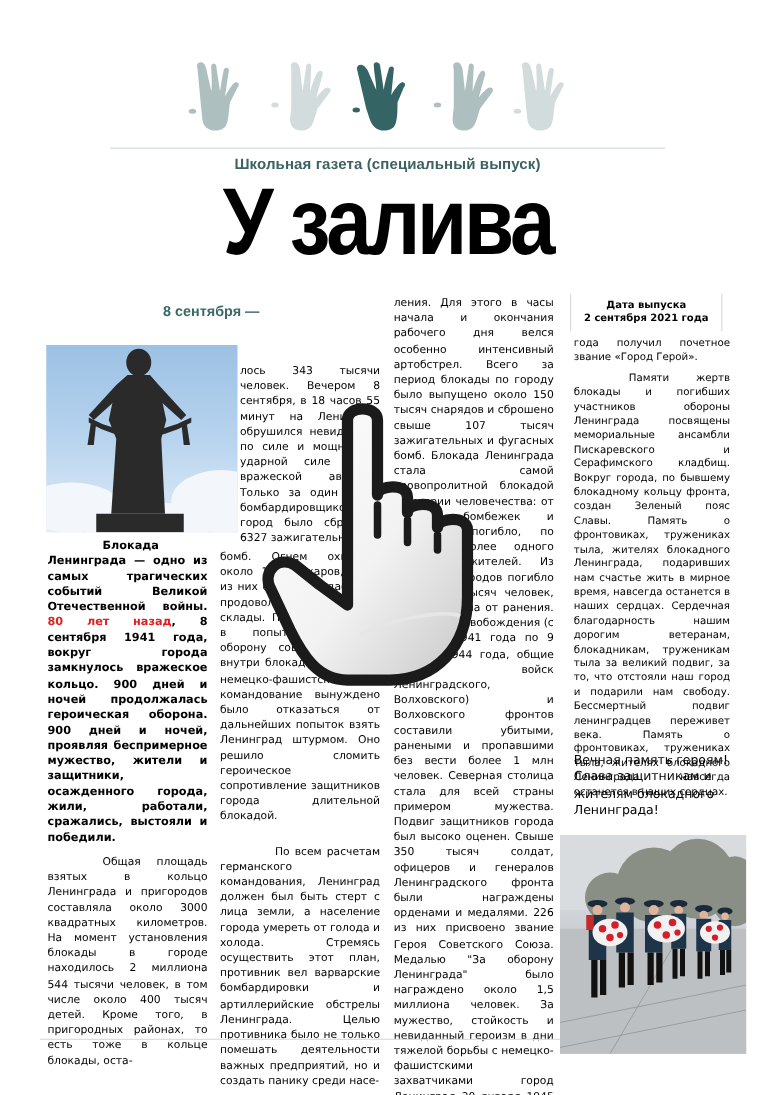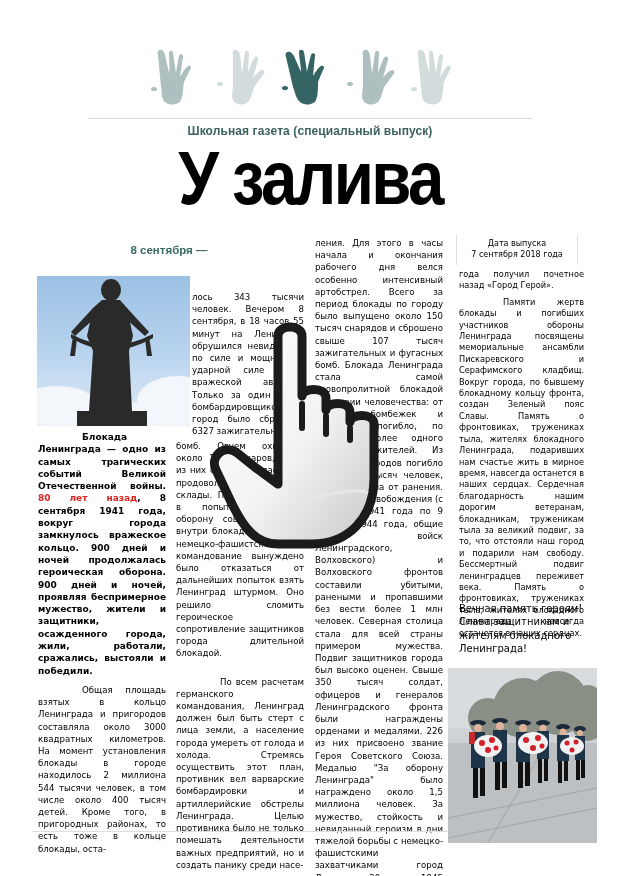--- a/index.html
+++ b/index.html
@@ -25,21 +25,21 @@
     .indent { text-indent: 44px; }
 
     .lead { position: absolute; left: 38px; top: 431px; width: 128px; font-family: "DejaVu Sans", sans-serif; font-weight: bold; font-size: 9px; line-height: 12.3px; text-align: justify; }
     .lead .red { color: #e02020; }
 
     .c1b { left: 38px; top: 684px; width: 128px; }
     .c2a { left: 192px; top: 291px; width: 112px; }
     .c2b { left: 176px; top: 440px; width: 128px; }
     .c3 { left: 315px; top: 237px; width: 128px; }
 
-    .datebox { position: absolute; left: 456px; top: 235px; width: 122px; height: 30px; border-left: 1px solid #ddd; border-right: 1px solid #ddd; text-align: center; font-size: 8px; line-height: 11px; padding-top: 3px; }
+    .datebox { position: absolute; left: 456px; top: 235px; width: 122px; height: 30px; border-left: 1px solid #ddd; border-right: 1px solid #ddd; text-align: center; font-size: 8px; line-height: 11px; padding-top: 3px; font-weight: bold; }
     .c4 { left: 459px; top: 269px; width: 125px; font-size: 8.2px; line-height: 11.4px; }
 
     .slogan { position: absolute; left: 459px; top: 602px; width: 135px; font-family: "DejaVu Sans", sans-serif; font-weight: normal; font-size: 10px; line-height: 13.4px; }
 
     .photo-guards { position: absolute; left: 448px; top: 668px; width: 149px; height: 175px; overflow: hidden; background: linear-gradient(180deg, #dde0e3 0%, #d0d4d8 35%, #c4c8cc 60%, #b9bcbf 100%); }
 
     .rule-bottom { position: absolute; left: 32px; top: 831px; width: 416px; height: 1px; background: #d8e0e0; }
 
     .cursor { position: absolute; left: 208px; top: 318px; width: 200px; height: 240px; pointer-events: none; }
   </style>
@@ -121,25 +121,25 @@
   <p>бомб. Огнем охватило около 180 пожаров, один из них охватил Бадаевские продовольственные склады. Потерпев неудачу в попытке прорвать оборону советских войск внутри блокадного кольца, немецко-фашистское командование вынуждено было отказаться от дальнейших попыток взять Ленинград штурмом. Оно решило сломить героическое сопротивление защитников города длительной блокадой.</p>
   <p class="indent" style="margin-top:16px;">По всем расчетам германского командования, Ленинград должен был быть стерт с лица земли, а население города умереть от голода и холода. Стремясь осуществить этот план, противник вел варварские бомбардировки и артиллерийские обстрелы Ленинграда. Целью противника было не только помешать деятельности важных предприятий, но и создать панику среди насе-</p>
 </div>
 
 <div class="col c3">
   <p>ления. Для этого в часы начала и окончания рабочего дня велся особенно интенсивный артобстрел. Всего за период блокады по городу было выпущено около 150 тысяч снарядов и сброшено свыше 107 тысяч зажигательных и фугасных бомб. Блокада Ленинграда стала самой кровопролитной блокадой в истории человечества: от голода, бомбежек и обстрелов погибло, по оценкам, более одного миллиона жителей. Из советских городов погибло около 642 тысяч человек, ещё 21 тысяча от ранения. С момента освобождения (с 10 июля 1941 года по 9 августа 1944 года, общие потери войск Ленинградского, Волховского) и Волховского фронтов составили убитыми, ранеными и пропавшими без вести более 1 млн человек. Северная столица стала для всей страны примером мужества. Подвиг защитников города был высоко оценен. Свыше 350 тысяч солдат, офицеров и генералов Ленинградского фронта были награждены орденами и медалями. 226 из них присвоено звание Героя Советского Союза. Медалью "За оборону Ленинграда" было награждено около 1,5 миллиона человек. За мужество, стойкость и невиданный героизм в дни тяжелой борьбы с немецко-фашистскими захватчиками город Ленинград 20 января 1945 года был награжден орденом Ленина, а 8 мая 1965</p>
 </div>
 
 <div class="datebox">
   <div>Дата выпуска</div>
-  <div>7 сентября 2018 года</div>
+  <div>2 сентября 2021 года</div>
 </div>
 
 <div class="col c4">
-  <p>года получил почетное назад «Город Герой».</p>
+  <p>года получил почетное звание «Город Герой».</p>
   <p class="indent" style="margin-top:5px;">Памяти жертв блокады и погибших участников обороны Ленинграда посвящены мемориальные ансамбли Пискаревского и Серафимского кладбищ. Вокруг города, по бывшему блокадному кольцу фронта, создан Зеленый пояс Славы. Память о фронтовиках, тружениках тыла, жителях блокадного Ленинграда, подаривших нам счастье жить в мирное время, навсегда останется в наших сердцах. Сердечная благодарность нашим дорогим ветеранам, блокадникам, труженикам тыла за великий подвиг, за то, что отстояли наш город и подарили нам свободу. Бессмертный подвиг ленинградцев переживет века. Память о фронтовиках, тружениках тыла, жителях блокадного Ленинграда навсегда останется в наших сердцах.</p>
 </div>
 
 <div class="slogan">Вечная память героям! Слава защитникам и жителям блокадного Ленинграда!</div>
 
 <div class="photo-guards">
   <svg width="149" height="175" viewBox="0 0 149 175">
     <rect x="0" y="0" width="149" height="60" fill="#d9dcdf"></rect>
     <g fill="#8a8f86">
       <ellipse cx="75" cy="40" rx="30" ry="30"></ellipse>

